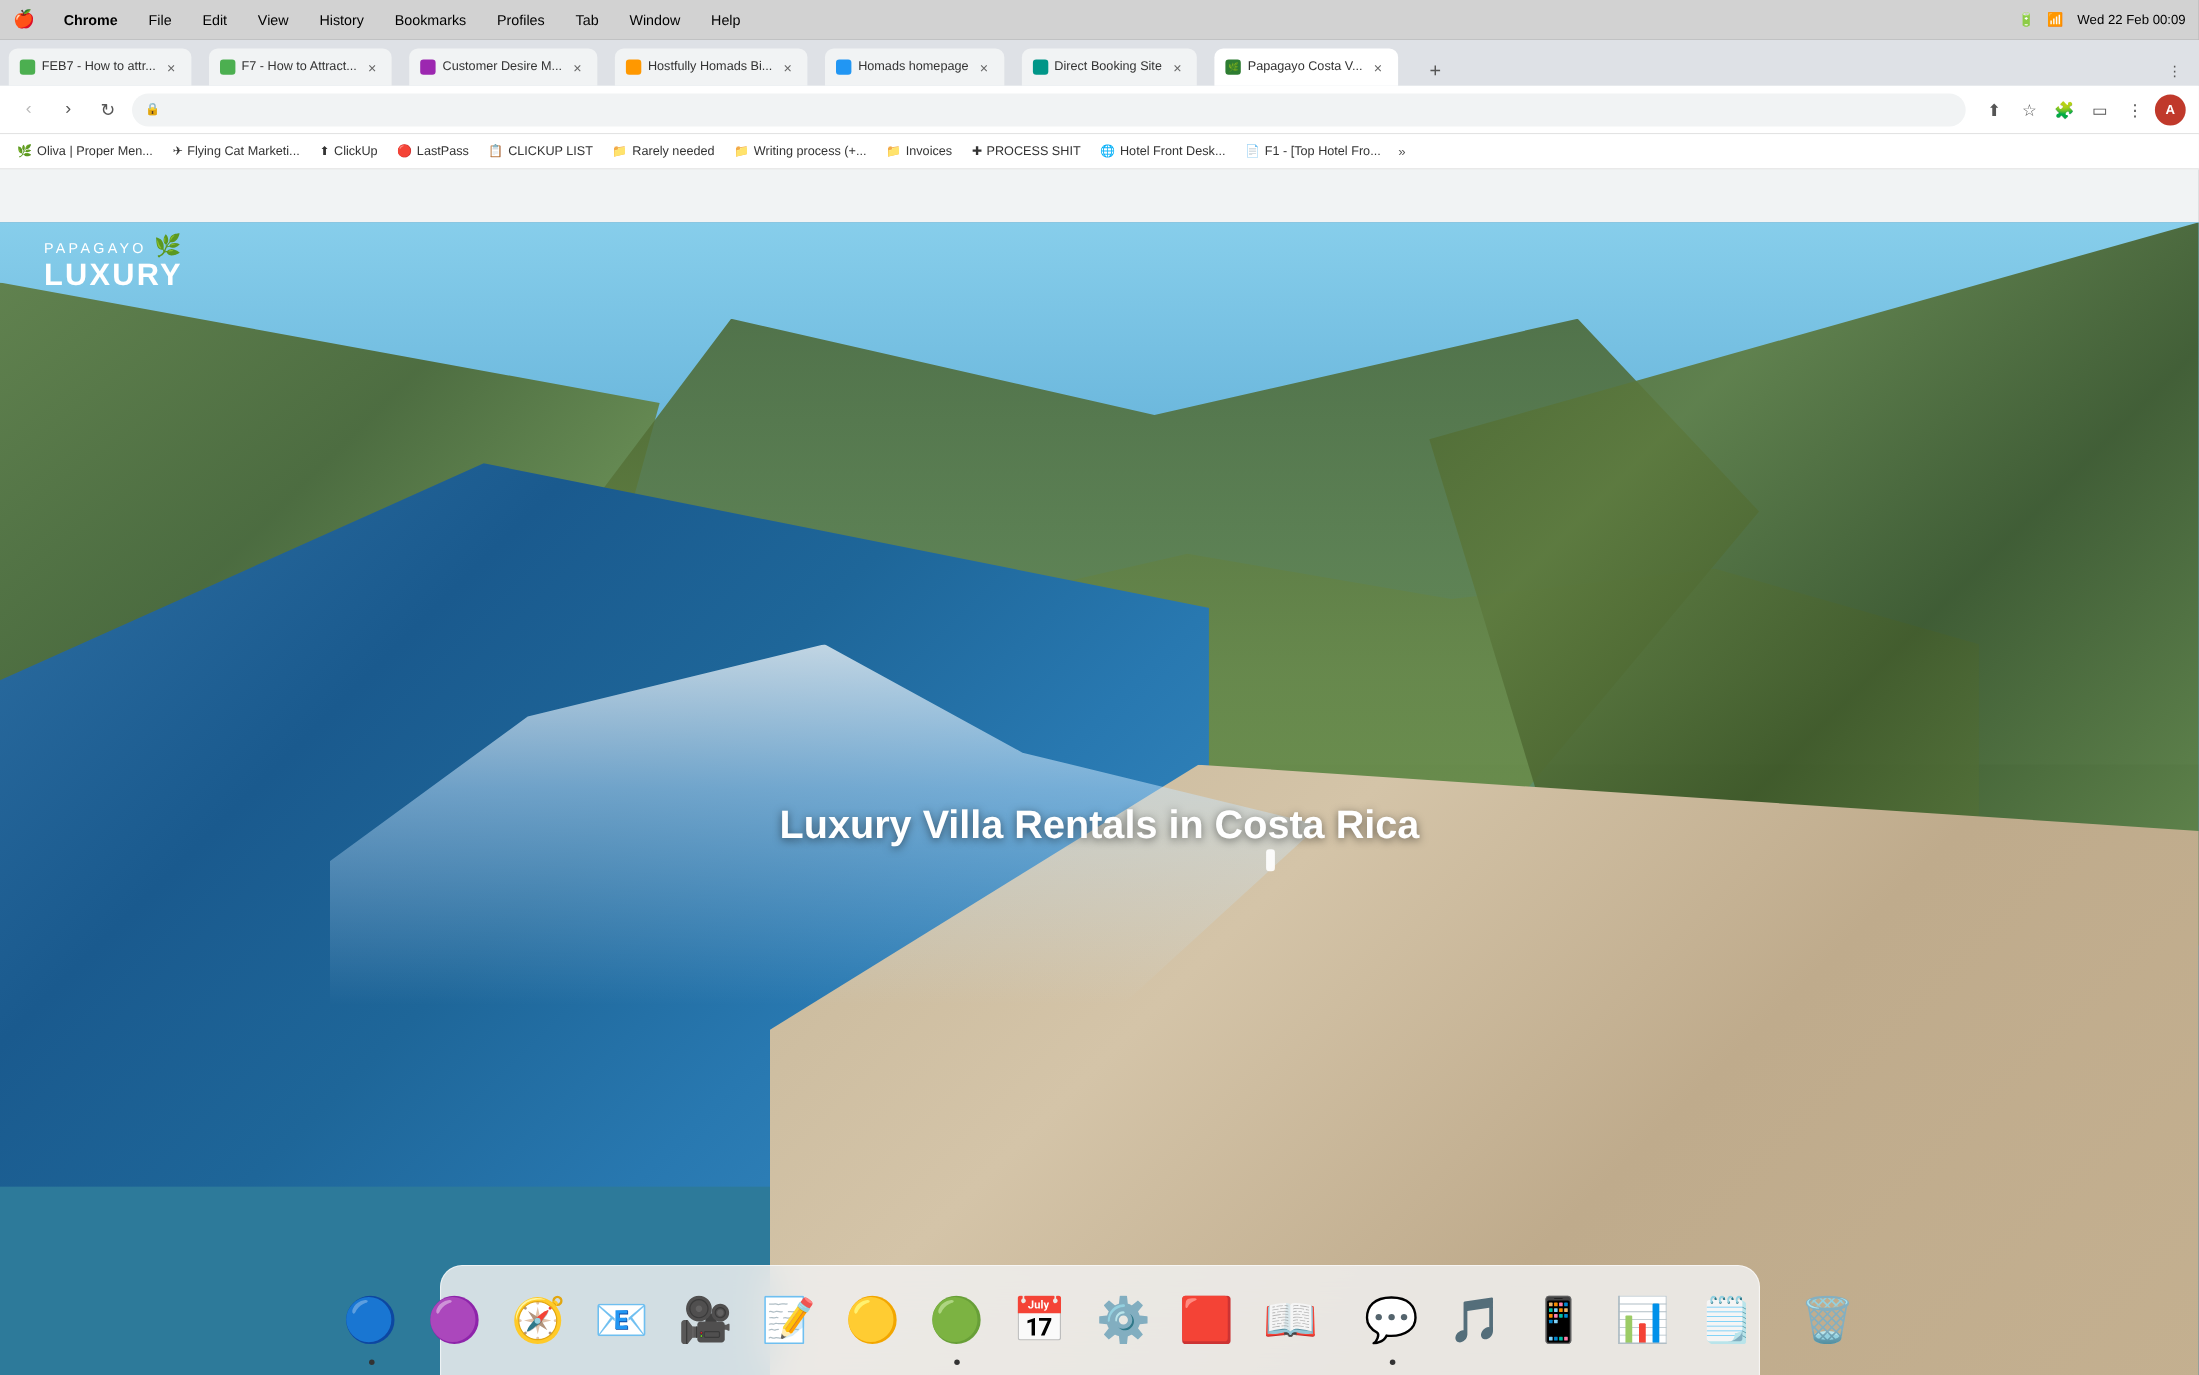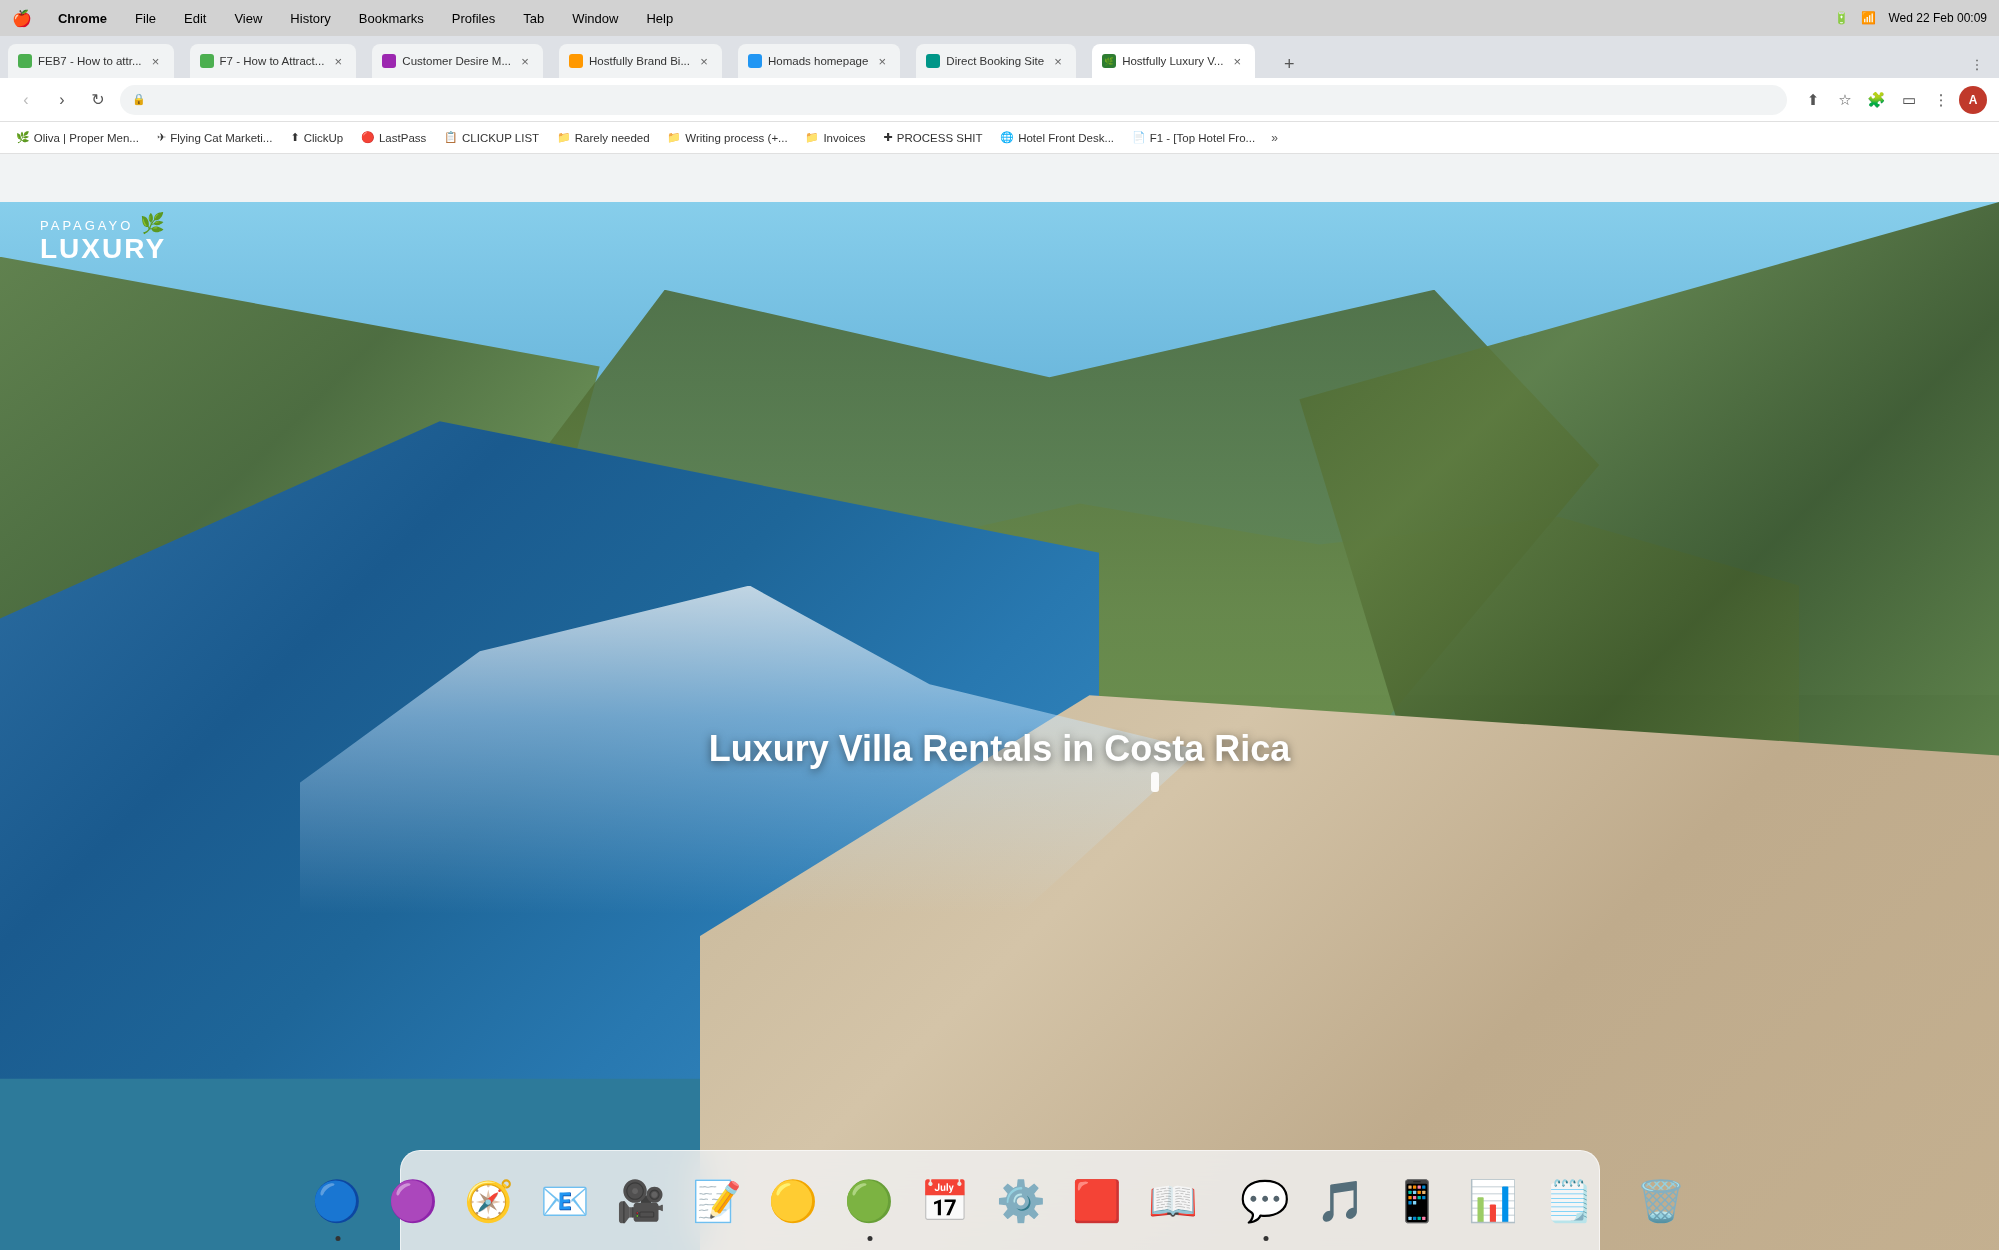--- a/index.html
+++ b/index.html
@@ -477,36 +477,36 @@
       <span class="tab-label">F7 - How to Attract...</span>
       <span class="tab-close">×</span>
     </div>
     <div class="tab">
       <div class="tab-favicon fav-purple"></div>
       <span class="tab-label">Customer Desire M...</span>
       <span class="tab-close">×</span>
     </div>
     <div class="tab">
       <div class="tab-favicon fav-orange"></div>
-      <span class="tab-label">Hostfully Brand Bi...</span>
+      <span class="tab-label">Hostfully Homads Bi...</span>
       <span class="tab-close">×</span>
     </div>
     <div class="tab">
       <div class="tab-favicon fav-blue"></div>
       <span class="tab-label">Homads homepage</span>
       <span class="tab-close">×</span>
     </div>
     <div class="tab">
       <div class="tab-favicon fav-teal"></div>
       <span class="tab-label">Direct Booking Site</span>
       <span class="tab-close">×</span>
     </div>
     <div class="tab active">
       <div class="tab-favicon fav-papagayo">🌿</div>
-      <span class="tab-label">Hostfully Luxury V...</span>
+      <span class="tab-label">Papagayo Costa V...</span>
       <span class="tab-close">×</span>
     </div>
     <div class="tab-new">+</div>
     <div style="flex:1"></div>
     <div class="tab-new" style="font-size:13px;">⋮</div>
   </div>
 
   <div class="chrome-toolbar">
     <div class="nav-btn disabled">‹</div>
     <div class="nav-btn">›</div>

